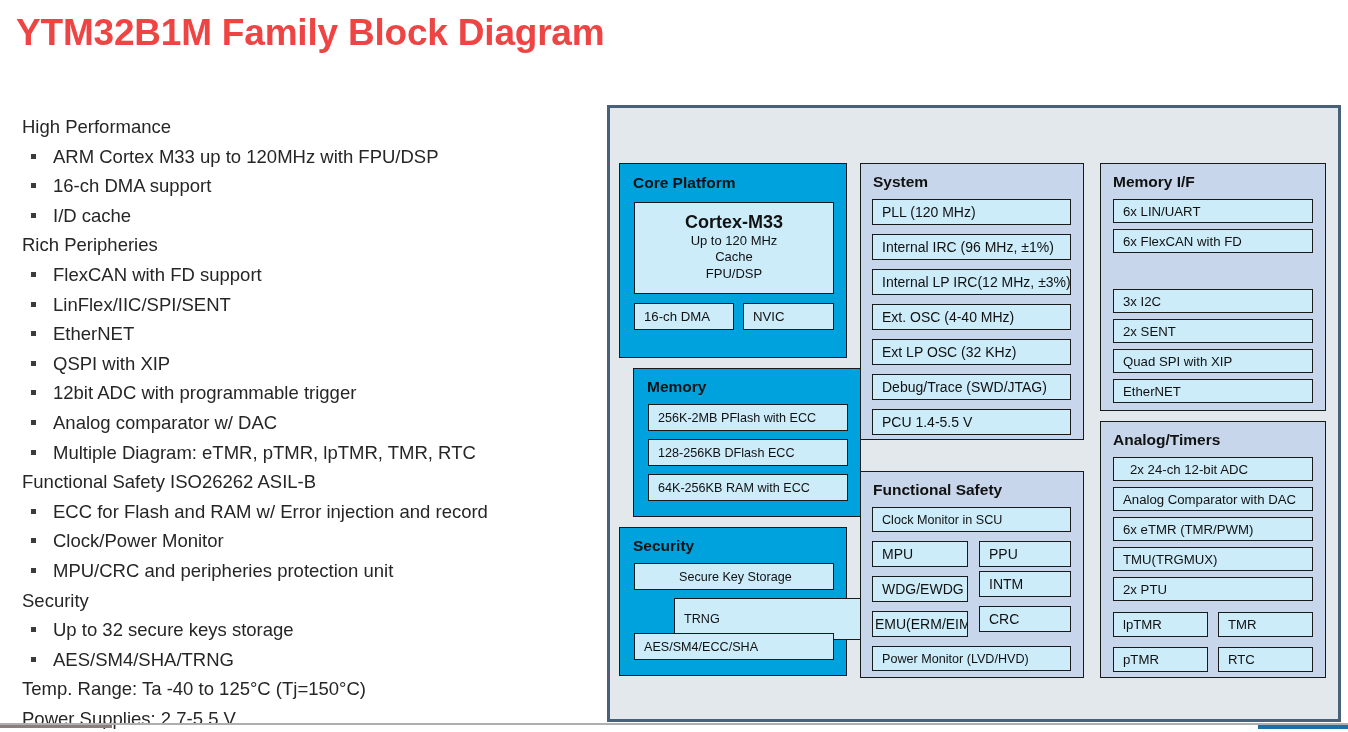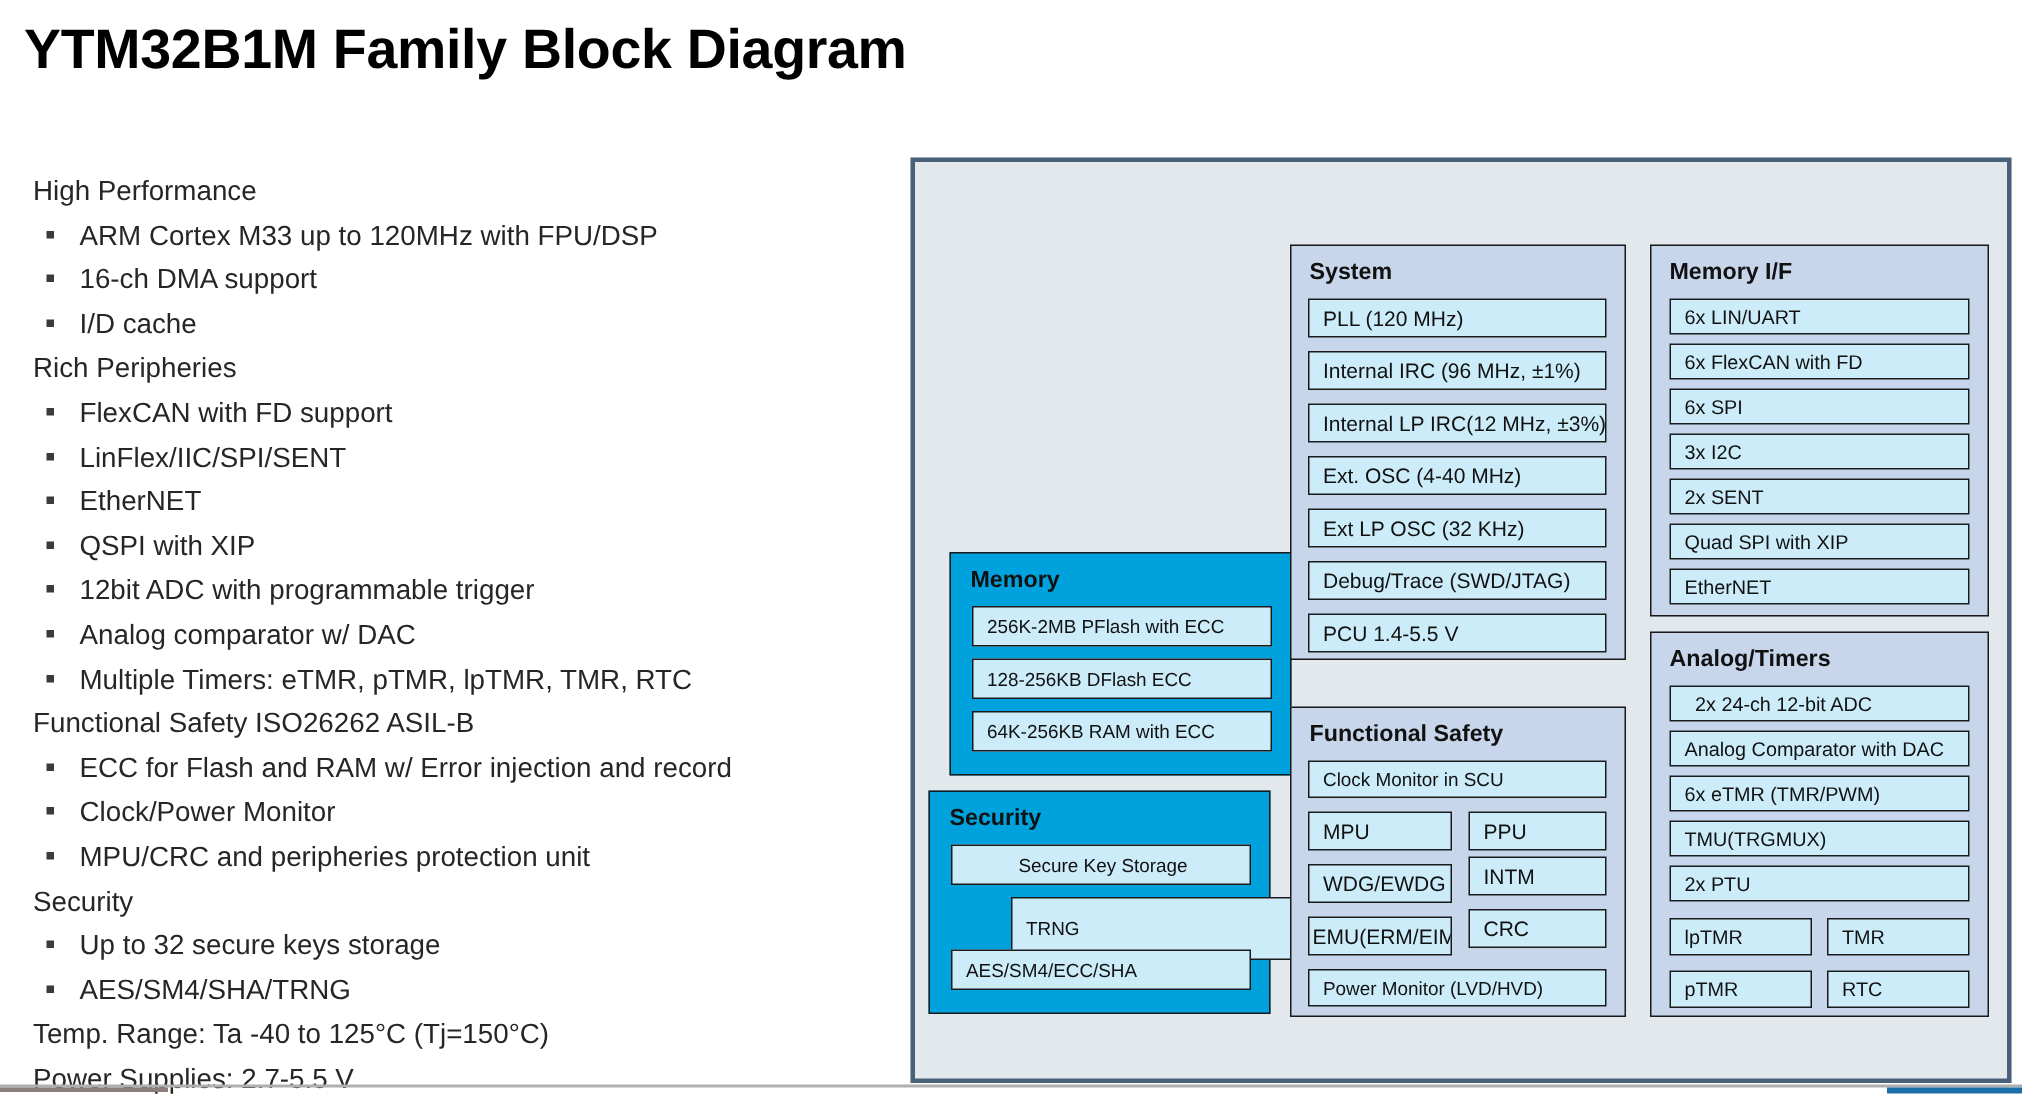--- a/index.html
+++ b/index.html
@@ -8,21 +8,21 @@
     background: #ffffff;
     font-family: "Liberation Sans", sans-serif;
     overflow: hidden;
   }
   #page { position: relative; width: 1348px; height: 732px; }
 
   
   #title {
     position: absolute; left: 16px; top: 12px;
     font-size: 37px; font-weight: bold;
-    color: #000000;
+    color: #ef4444;
     letter-spacing: -0.2px;
     white-space: nowrap;
   }
 
   
   #features {
     position: absolute; left: 22px; top: 112px;
     width: 570px;
     color: #262626;
     font-size: 18.5px;
@@ -110,34 +110,45 @@
       <div class="feat-bullet"><span class="sq"></span><span>ARM Cortex M33 up to 120MHz with FPU/DSP</span></div>
       <div class="feat-bullet"><span class="sq"></span><span>16-ch DMA support</span></div>
       <div class="feat-bullet"><span class="sq"></span><span>I/D cache</span></div>
       <div class="feat-head">Rich Peripheries</div>
       <div class="feat-bullet"><span class="sq"></span><span>FlexCAN with FD support</span></div>
       <div class="feat-bullet"><span class="sq"></span><span>LinFlex/IIC/SPI/SENT</span></div>
       <div class="feat-bullet"><span class="sq"></span><span>EtherNET</span></div>
       <div class="feat-bullet"><span class="sq"></span><span>QSPI with XIP</span></div>
       <div class="feat-bullet"><span class="sq"></span><span>12bit ADC with programmable trigger</span></div>
       <div class="feat-bullet"><span class="sq"></span><span>Analog comparator w/ DAC</span></div>
-      <div class="feat-bullet"><span class="sq"></span><span>Multiple Timers: eTMR, pTMR, lpTMR, TMR, RTC</span></div>
+      <div class="feat-bullet"><span class="sq"></span><span>Multiple Diagram: eTMR, pTMR, lpTMR, TMR, RTC</span></div>
       <div class="feat-head">Functional Safety ISO26262 ASIL-B</div>
       <div class="feat-bullet"><span class="sq"></span><span>ECC for Flash and RAM w/ Error injection and record</span></div>
       <div class="feat-bullet"><span class="sq"></span><span>Clock/Power Monitor</span></div>
       <div class="feat-bullet"><span class="sq"></span><span>MPU/CRC and peripheries protection unit</span></div>
       <div class="feat-head">Security</div>
       <div class="feat-bullet"><span class="sq"></span><span>Up to 32 secure keys storage</span></div>
       <div class="feat-bullet"><span class="sq"></span><span>AES/SM4/SHA/TRNG</span></div>
       <div class="feat-head">Temp. Range: Ta  -40 to 125°C   (Tj=150°C)</div>
       <div class="feat-head">Power Supplies: 2.7-5.5 V</div>
     </div>
 
   <div id="diagram">
 
+    <div class="group cyan" style="left:9px; top:55px; width:228px; height:195px;">
+      <div class="group-title" style="left:13px; top:10px;">Core Platform</div>
+      <div id="cortex-box" style="left:14px; top:38px; width:200px; height:92px;">
+        <div class="big">Cortex-M33</div>
+        <div class="sm">Up to 120 MHz</div>
+        <div class="sm">Cache</div>
+        <div class="sm">FPU/DSP</div>
+      </div>
+      <div class="cell c13" style="left:14px; top:139px; width:100px; height:27px;">16-ch DMA</div>
+      <div class="cell c13" style="left:123px; top:139px; width:91px; height:27px;">NVIC</div>
+    </div>
 
     <div class="group cyan" style="left:9px; top:260px; width:228px; height:149px;margin-left:14px;">
       <div class="group-title" style="left:13px; top:9px;">Memory</div>
       <div class="cell" style="left:14px; top:35px; width:200px; height:27px;">256K-2MB PFlash with ECC</div>
       <div class="cell" style="left:14px; top:70px; width:200px; height:27px;">128-256KB DFlash ECC</div>
       <div class="cell" style="left:14px; top:105px; width:200px; height:27px;">64K-256KB RAM with ECC</div>
     </div>
 
     <div class="group cyan" style="left:9px; top:419px; width:228px; height:149px;">
       <div class="group-title" style="left:13px; top:9px;">Security</div>
@@ -170,21 +181,20 @@
       <div class="cell c14" style="left:11px; top:139px; width:96px; height:26px; padding-left:2px;">EMU(ERM/EIM)</div>
       <div class="cell c14" style="left:118px; top:134px; width:92px; height:26px;">CRC</div>
 
       <div class="cell" style="left:11px; top:174px; width:199px; height:25px;">Power Monitor (LVD/HVD)</div>
     </div>
 
     <div class="group steel" style="left:490px; top:55px; width:226px; height:248px;">
       <div class="group-title" style="left:12px; top:9px;">Memory I/F</div>
       <div class="cell c13" style="left:12px; top:35px; width:200px; height:24px;">6x LIN/UART</div>
       <div class="cell c13" style="left:12px; top:65px; width:200px; height:24px;">6x FlexCAN with FD</div>
-      <div class="cell c13" style="left:12px; top:95px; width:200px; height:24px;">6x SPI</div>
       <div class="cell c13" style="left:12px; top:125px; width:200px; height:24px;">3x I2C</div>
       <div class="cell c13" style="left:12px; top:155px; width:200px; height:24px;">2x SENT</div>
       <div class="cell c13" style="left:12px; top:185px; width:200px; height:24px;">Quad SPI with XIP</div>
       <div class="cell c13" style="left:12px; top:215px; width:200px; height:24px;">EtherNET</div>
     </div>
 
     <div class="group steel" style="left:490px; top:313px; width:226px; height:257px;">
       <div class="group-title" style="left:12px; top:9px;">Analog/Timers</div>
       <div class="cell c13" style="left:12px; top:35px; width:200px; height:24px;padding-left:16px;">2x 24-ch 12-bit ADC</div>
       <div class="cell c13" style="left:12px; top:65px; width:200px; height:24px;">Analog Comparator with DAC</div>

